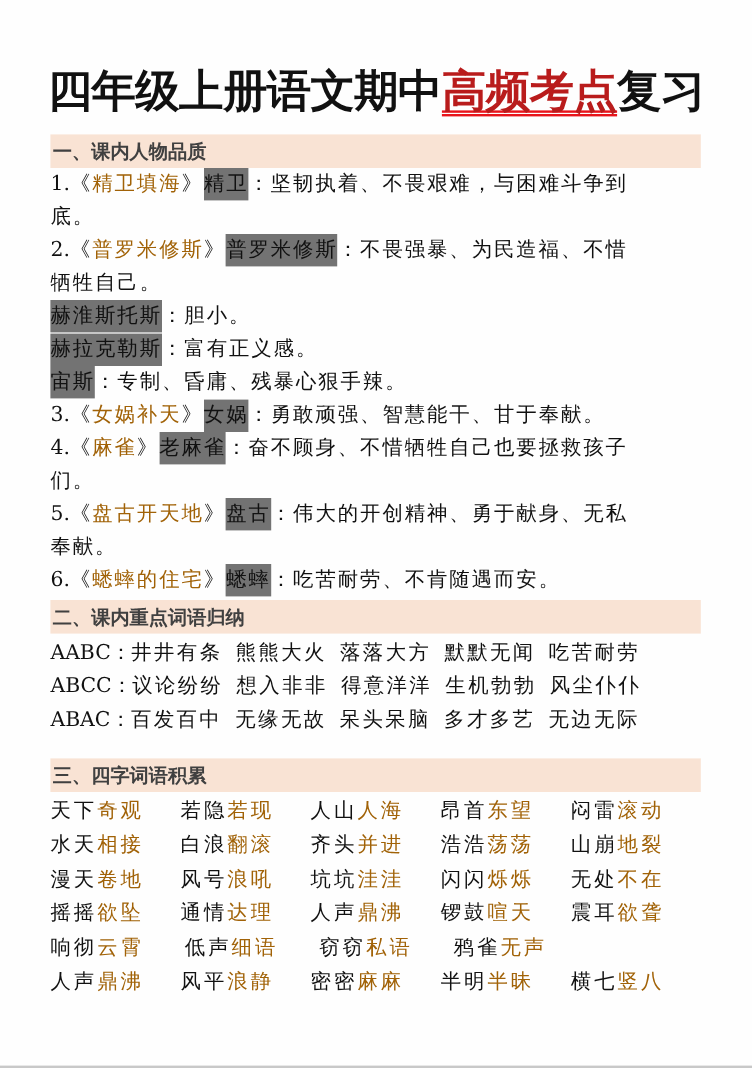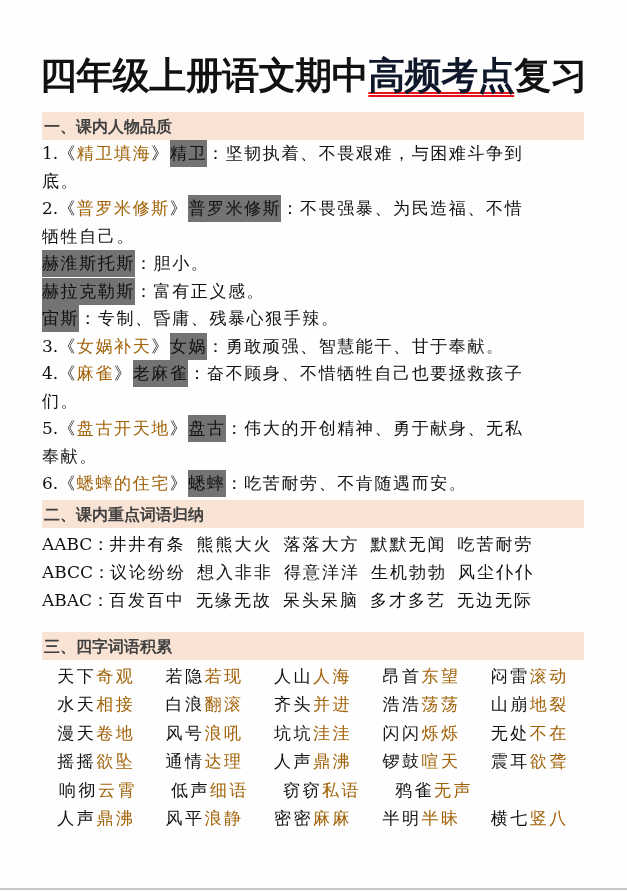--- a/index.html
+++ b/index.html
@@ -36,21 +36,21 @@
       text-align: center;
       font-family: "DejaVu Sans", "Liberation Sans", sans-serif;
       font-weight: bold;
       font-size: 37px;
       letter-spacing: -0.5px;
       line-height: 48px;
       color: #111;
       white-space: nowrap;
     }
     .title .hl {
-      color: #0f172a;
+      color: #b91c1c;
       text-decoration: underline;
       text-decoration-style: double;
       text-decoration-color: #e8141b;
       text-underline-offset: 4px;
       text-decoration-thickness: 2px;
       margin-top: 40px;
     }
     .content {
       position: absolute;
       left: 42px;
@@ -138,21 +138,21 @@
     </div>
 
     <div class="sec-head">二、课内重点词语归纳</div>
     <div style="margin-top:2px; margin-bottom:18px;">
       <div class="vocab-row"><span class="label">AABC：</span><span class="w">井井有条</span><span class="w">熊熊大火</span><span class="w">落落大方</span><span class="w">默默无闻</span><span>吃苦耐劳</span></div>
       <div class="vocab-row"><span class="label">ABCC：</span><span class="w">议论纷纷</span><span class="w">想入非非</span><span class="w">得意洋洋</span><span class="w">生机勃勃</span><span>风尘仆仆</span></div>
       <div class="vocab-row"><span class="label">ABAC：</span><span class="w">百发百中</span><span class="w">无缘无故</span><span class="w">呆头呆脑</span><span class="w">多才多艺</span><span>无边无际</span></div>
     </div>
 
     <div class="sec-head">三、四字词语积累</div>
-    <div style="margin-top:2px;text-align:center;">
+    <div style="margin-top:2px;">
       <div class="grid-row">
         <div class="cell"><span>天下</span><span class="red">奇观</span></div>
         <div class="cell"><span>若隐</span><span class="red">若现</span></div>
         <div class="cell"><span>人山</span><span class="red">人海</span></div>
         <div class="cell"><span>昂首</span><span class="red">东望</span></div>
         <div class="cell"><span>闷雷</span><span class="red">滚动</span></div>
       </div>
       <div class="grid-row">
         <div class="cell"><span>水天</span><span class="red">相接</span></div>
         <div class="cell"><span>白浪</span><span class="red">翻滚</span></div>

